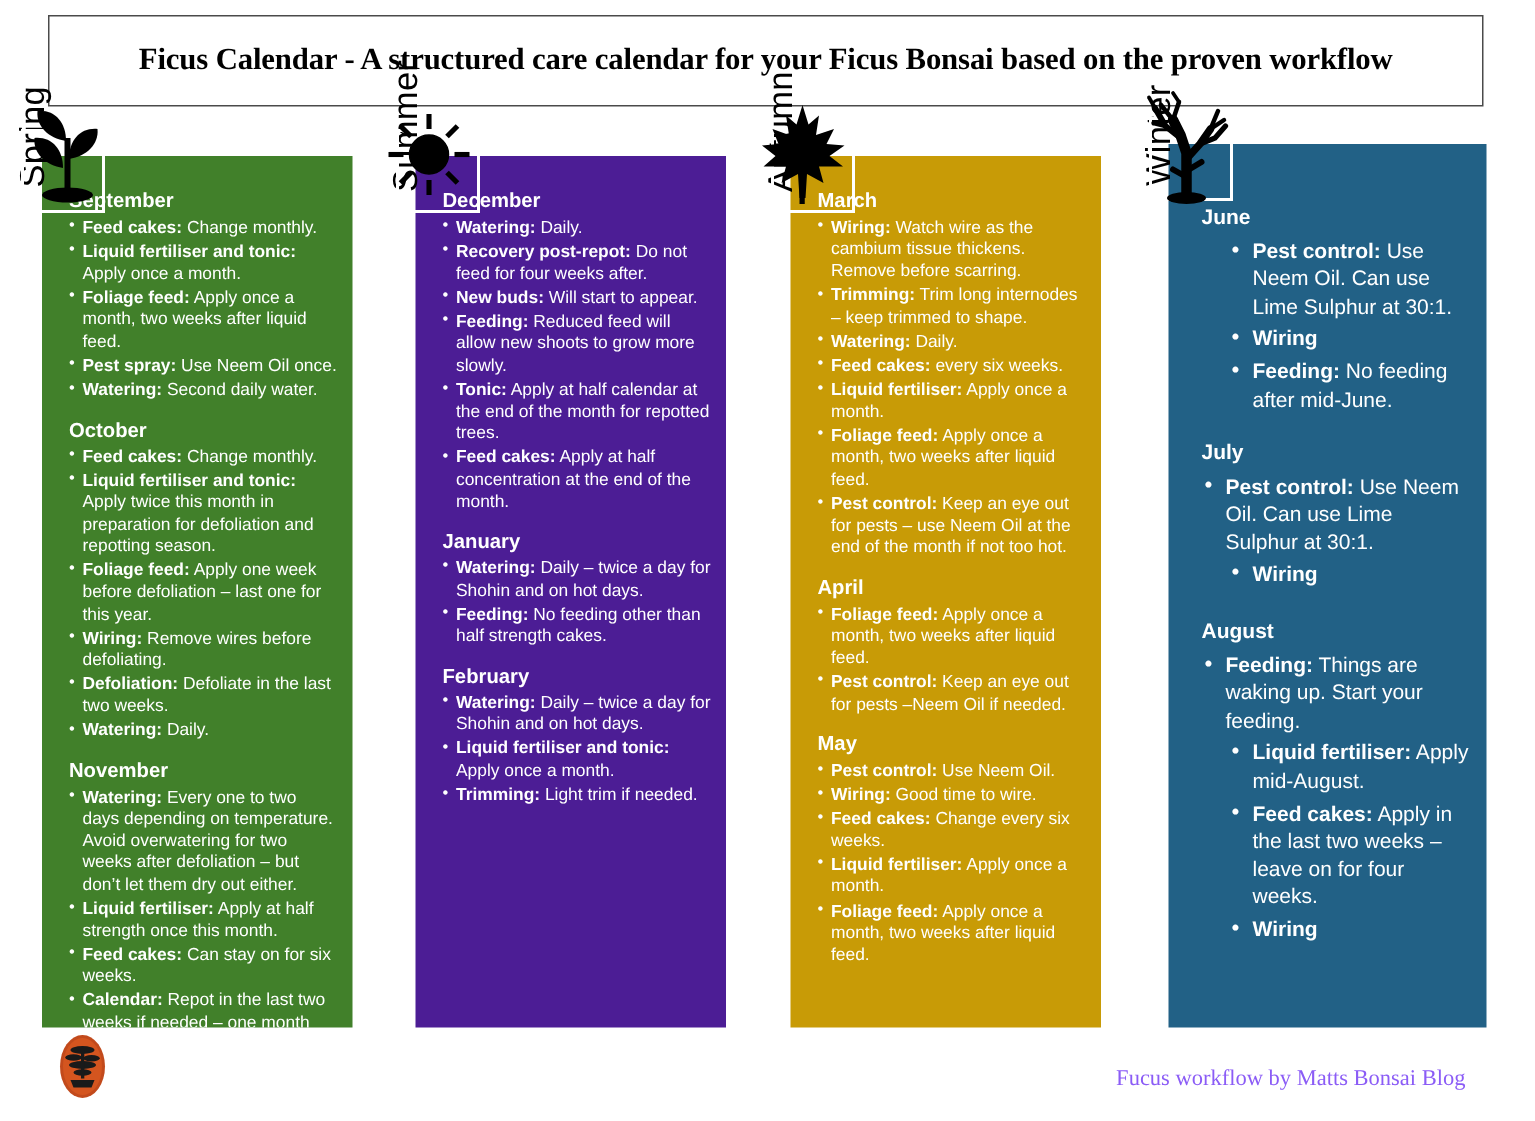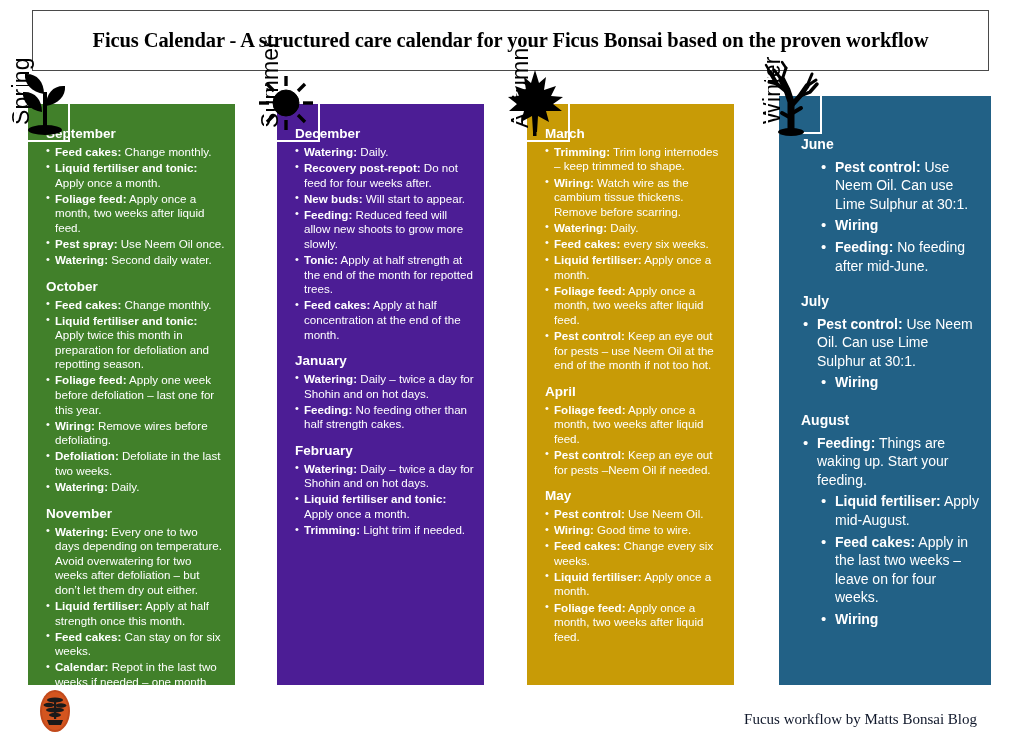--- a/index.html
+++ b/index.html
@@ -114,21 +114,21 @@
     left:2px; top:-1px;
   }
   .winter .indent-1 { margin-left:18px; }
 
   
   #footer-credit {
     position:absolute;
     right:46px; bottom:19px;
     font-family:"Liberation Serif", serif;
     font-size:15px;
-    color:#0f172a;
+    color:#8b5cf6;
     white-space:nowrap;
   }
   #bonsai-logo {
     position:absolute;
     left:38px; bottom:14px;
     width:34px; height:44px;
   }
 </style>
 </head>
 <body>
@@ -186,21 +186,21 @@
 
 <div class="season-col" id="col-summer" style="left:277px; top:104px; width:207px; height:581px; background:#4c1d95;">
   <div class="col-body">
     <div class="month-block">
       <div class="month-head">December</div>
       <ul class="bullets indent-1">
         <li><b>Watering:</b><span> Daily.</span></li>
         <li><b>Recovery post-repot:</b><span> Do not feed for four weeks after.</span></li>
         <li><b>New buds:</b><span> Will start to appear.</span></li>
         <li><b>Feeding:</b><span> Reduced feed will allow new shoots to grow more slowly.</span></li>
-        <li><b>Tonic:</b><span> Apply at half strength at the end of the month for repotted trees.</span></li>
+        <li><b>Tonic:</b><span> Apply at half calendar at the end of the month for repotted trees.</span></li>
         <li><b>Feed cakes:</b><span> Apply at half concentration at the end of the month.</span></li>
       </ul>
     </div>
     <div class="month-block">
       <div class="month-head">January</div>
       <ul class="bullets indent-1">
         <li><b>Watering:</b><span> Daily – twice a day for Shohin and on hot days.</span></li>
         <li><b>Feeding:</b><span> No feeding other than half strength cakes.</span></li>
       </ul>
     </div>
@@ -231,22 +231,22 @@
       </g>
     </g>
   </svg>
 </div>
 
 <div class="season-col" id="col-autumn" style="left:527px; top:104px; width:207px; height:581px; background:#c89b06;">
   <div class="col-body">
     <div class="month-block">
       <div class="month-head">March</div>
       <ul class="bullets indent-1">
+        <li><b>Wiring:</b><span> Watch wire as the cambium tissue thickens. Remove before scarring.</span></li>
         <li><b>Trimming:</b><span> Trim long internodes – keep trimmed to shape.</span></li>
-        <li><b>Wiring:</b><span> Watch wire as the cambium tissue thickens. Remove before scarring.</span></li>
         <li><b>Watering:</b><span> Daily.</span></li>
         <li><b>Feed cakes:</b><span> every six weeks.</span></li>
         <li><b>Liquid fertiliser:</b><span> Apply once a month.</span></li>
         <li><b>Foliage feed:</b><span> Apply once a month, two weeks after liquid feed.</span></li>
         <li><b>Pest control:</b><span> Keep an eye out for pests – use Neem Oil at the end of the month if not too hot.</span></li>
       </ul>
     </div>
     <div class="month-block">
       <div class="month-head">April</div>
       <ul class="bullets indent-0">

